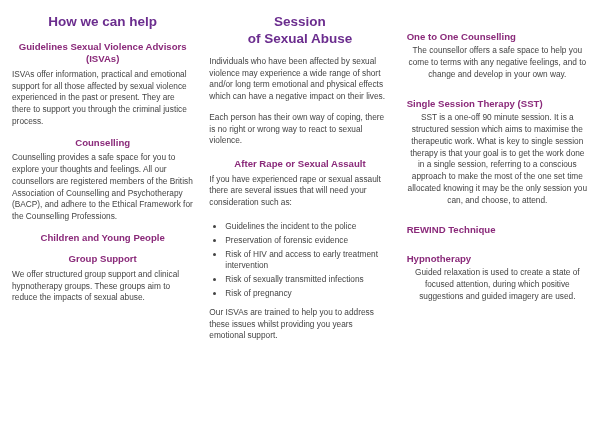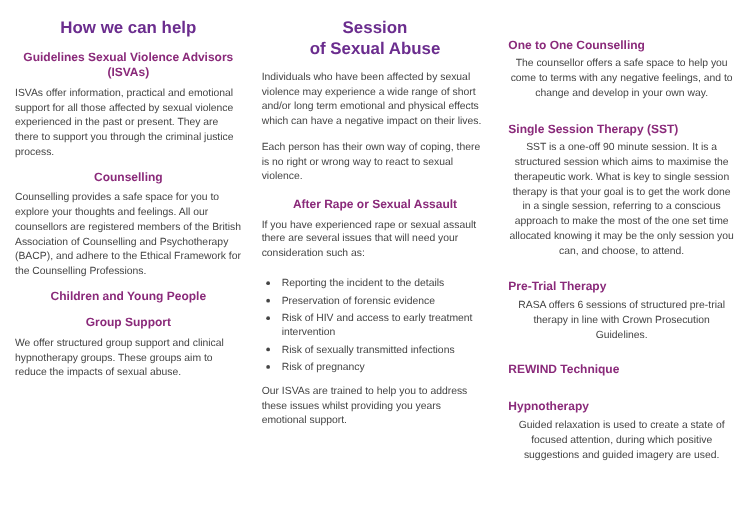--- a/index.html
+++ b/index.html
@@ -127,45 +127,41 @@
       <span>of Sexual Abuse</span>
     </div>
 
     <div class="body-text left">Individuals who have been affected by sexual violence may experience a wide range of short and/or long term emotional and physical effects which can have a negative impact on their lives.</div>
     <div class="body-text left">Each person has their own way of coping, there is no right or wrong way to react to sexual violence.</div>
 
     <div class="h2 spaced">After Rape or Sexual Assault</div>
     <div class="body-text left tight">If you have experienced rape or sexual assault there are several issues that will need your consideration such as:</div>
 
     <ul class="bullets">
-      <li>Reporting the incident to the details</li>
+      <li>Guidelines the incident to the police</li>
       <li>Preservation of forensic evidence</li>
       <li>Risk of HIV and access to early treatment intervention</li>
       <li>Risk of sexually transmitted infections</li>
       <li>Risk of pregnancy</li>
     </ul>
 
     <div class="body-text left">Our ISVAs are trained to help you to address these issues whilst providing you years emotional support.</div>
   </div>
 
   <div class="column col-3">
     <div class="block">
       <div class="h2 left">One to One Counselling</div>
       <div class="body-text left">The counsellor offers a safe space to help you come to terms with any negative feelings, and to change and develop in your own way.</div>
     </div>
 
     <div class="block">
       <div class="h2 left">Single Session Therapy (SST)</div>
       <div class="body-text left">SST is a one-off 90 minute session. It is a structured session which aims to maximise the therapeutic work. What is key to single session therapy is that your goal is to get the work done in a single session, referring to a conscious approach to make the most of the one set time allocated knowing it may be the only session you can, and choose, to attend.</div>
     </div>
 
-    <div class="block">
-      <div class="h2 left">Pre-Trial Therapy</div>
-      <div class="body-text left">RASA offers 6 sessions of structured pre-trial therapy in line with Crown Prosecution Guidelines.</div>
-    </div>
 
     <div class="block">
       <div class="h2 left">REWIND Technique</div>
     </div>
 
     <div class="block">
       <div class="h2 left">Hypnotherapy</div>
       <div class="body-text left">Guided relaxation is used to create a state of focused attention, during which positive suggestions and guided imagery are used.</div>
     </div>
   </div>

